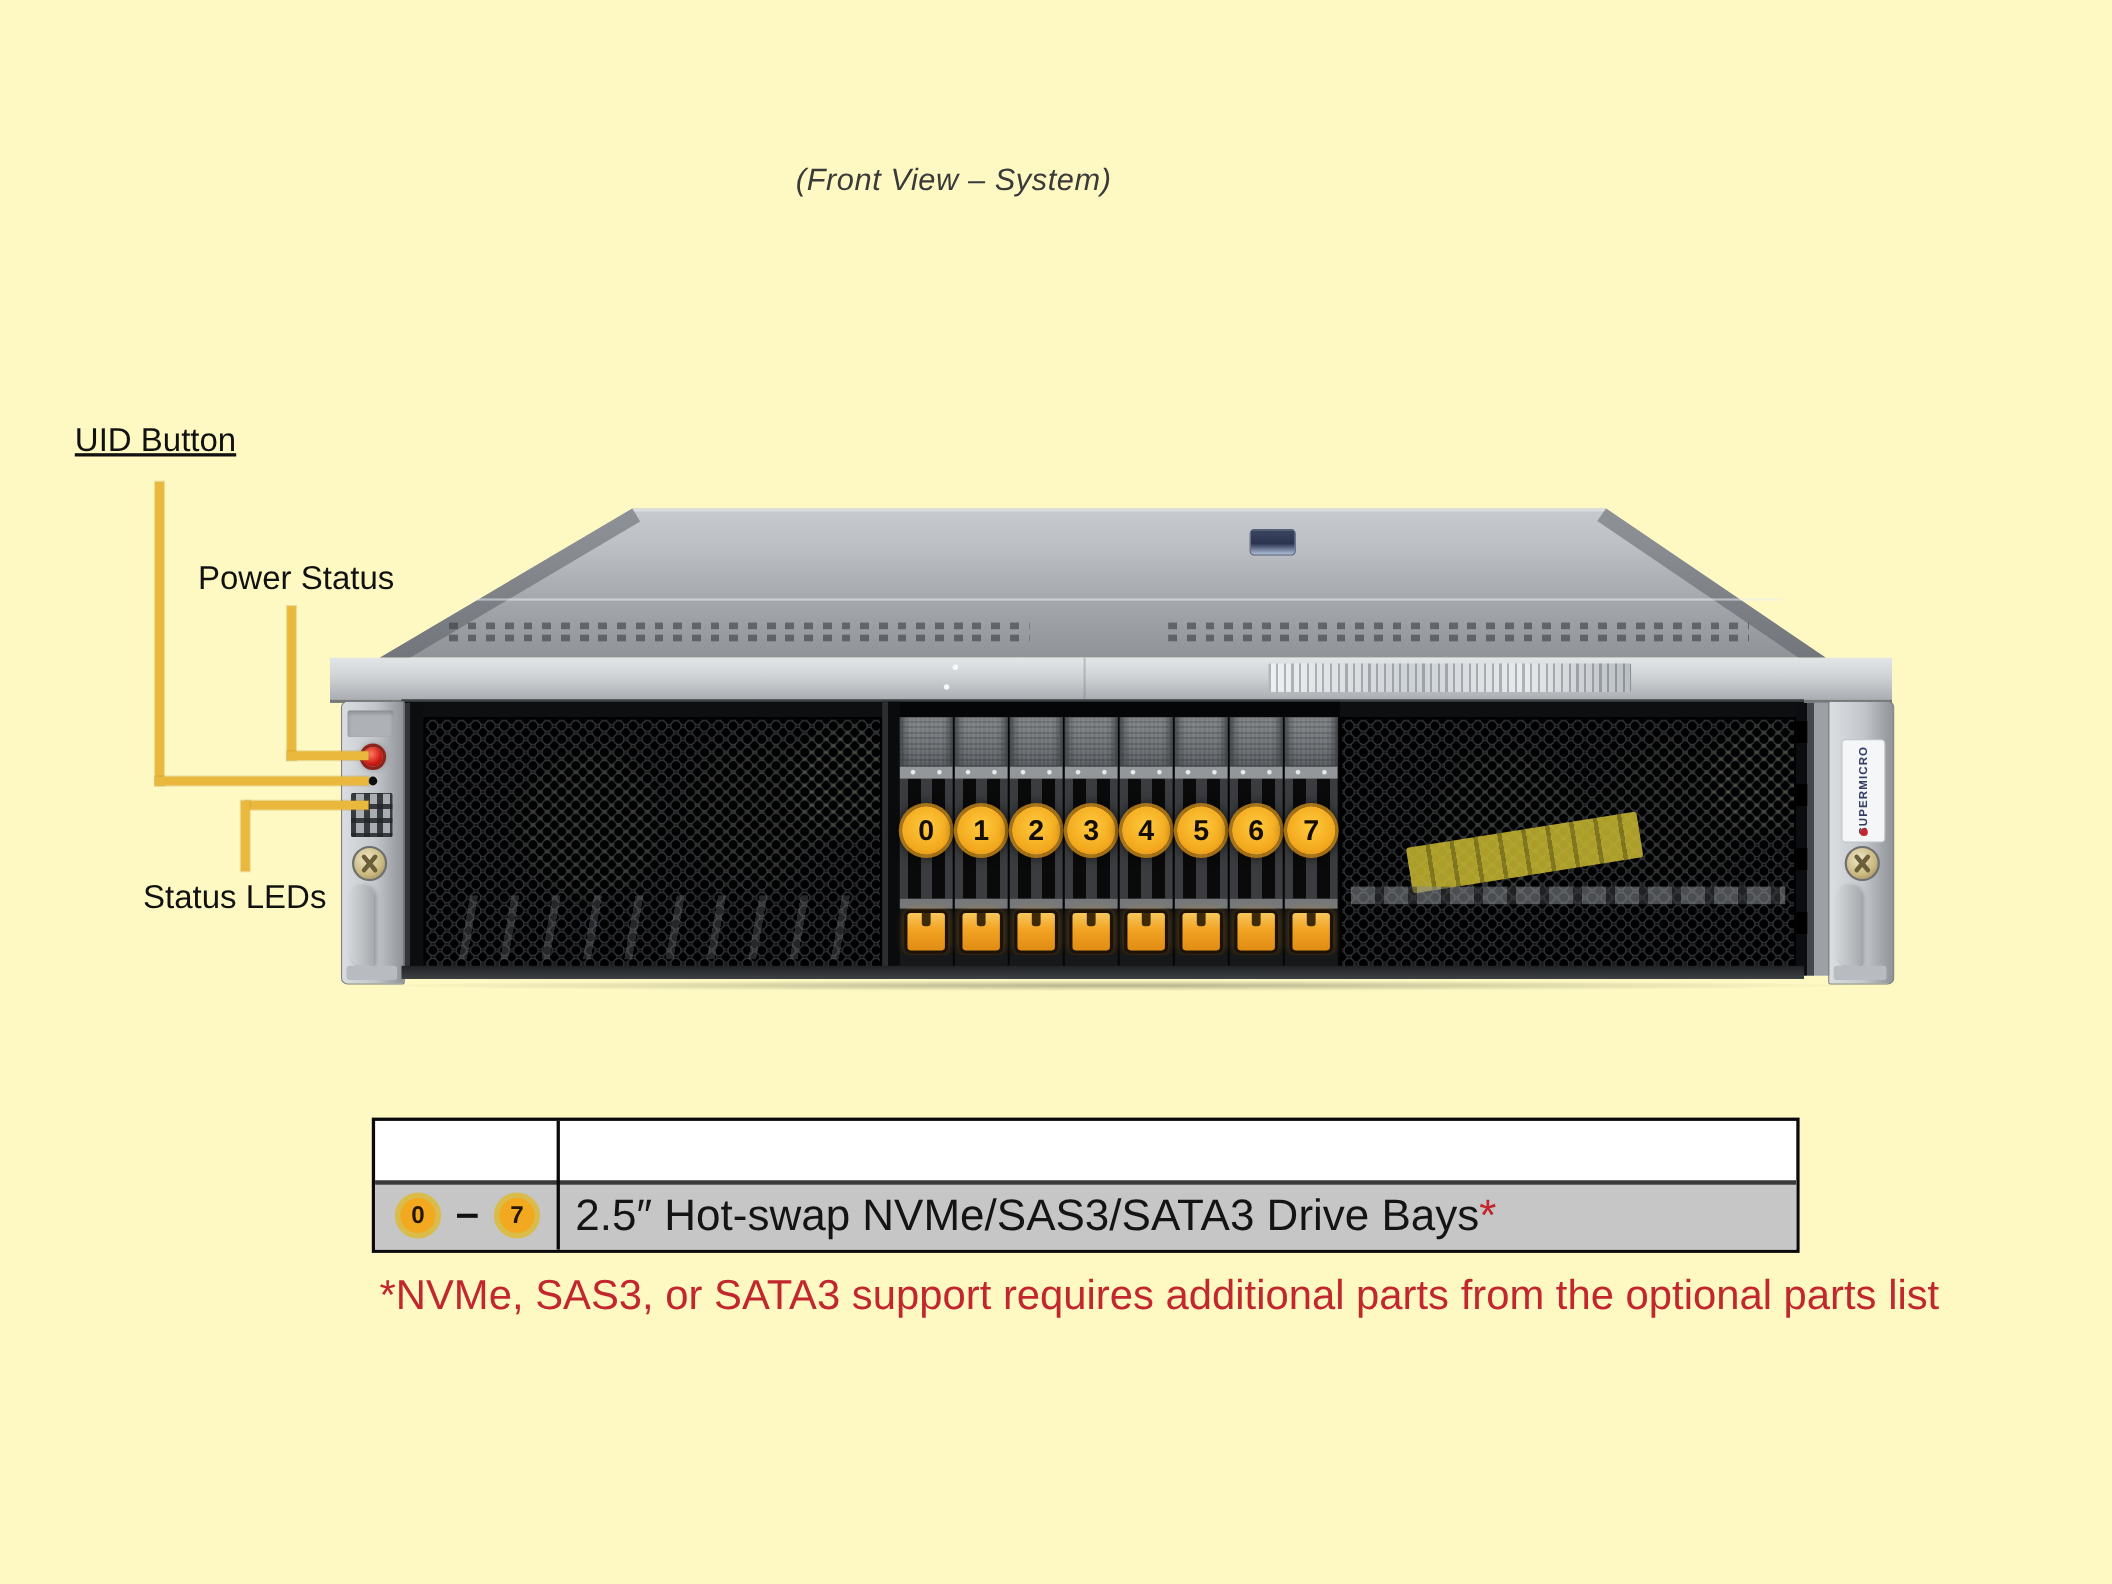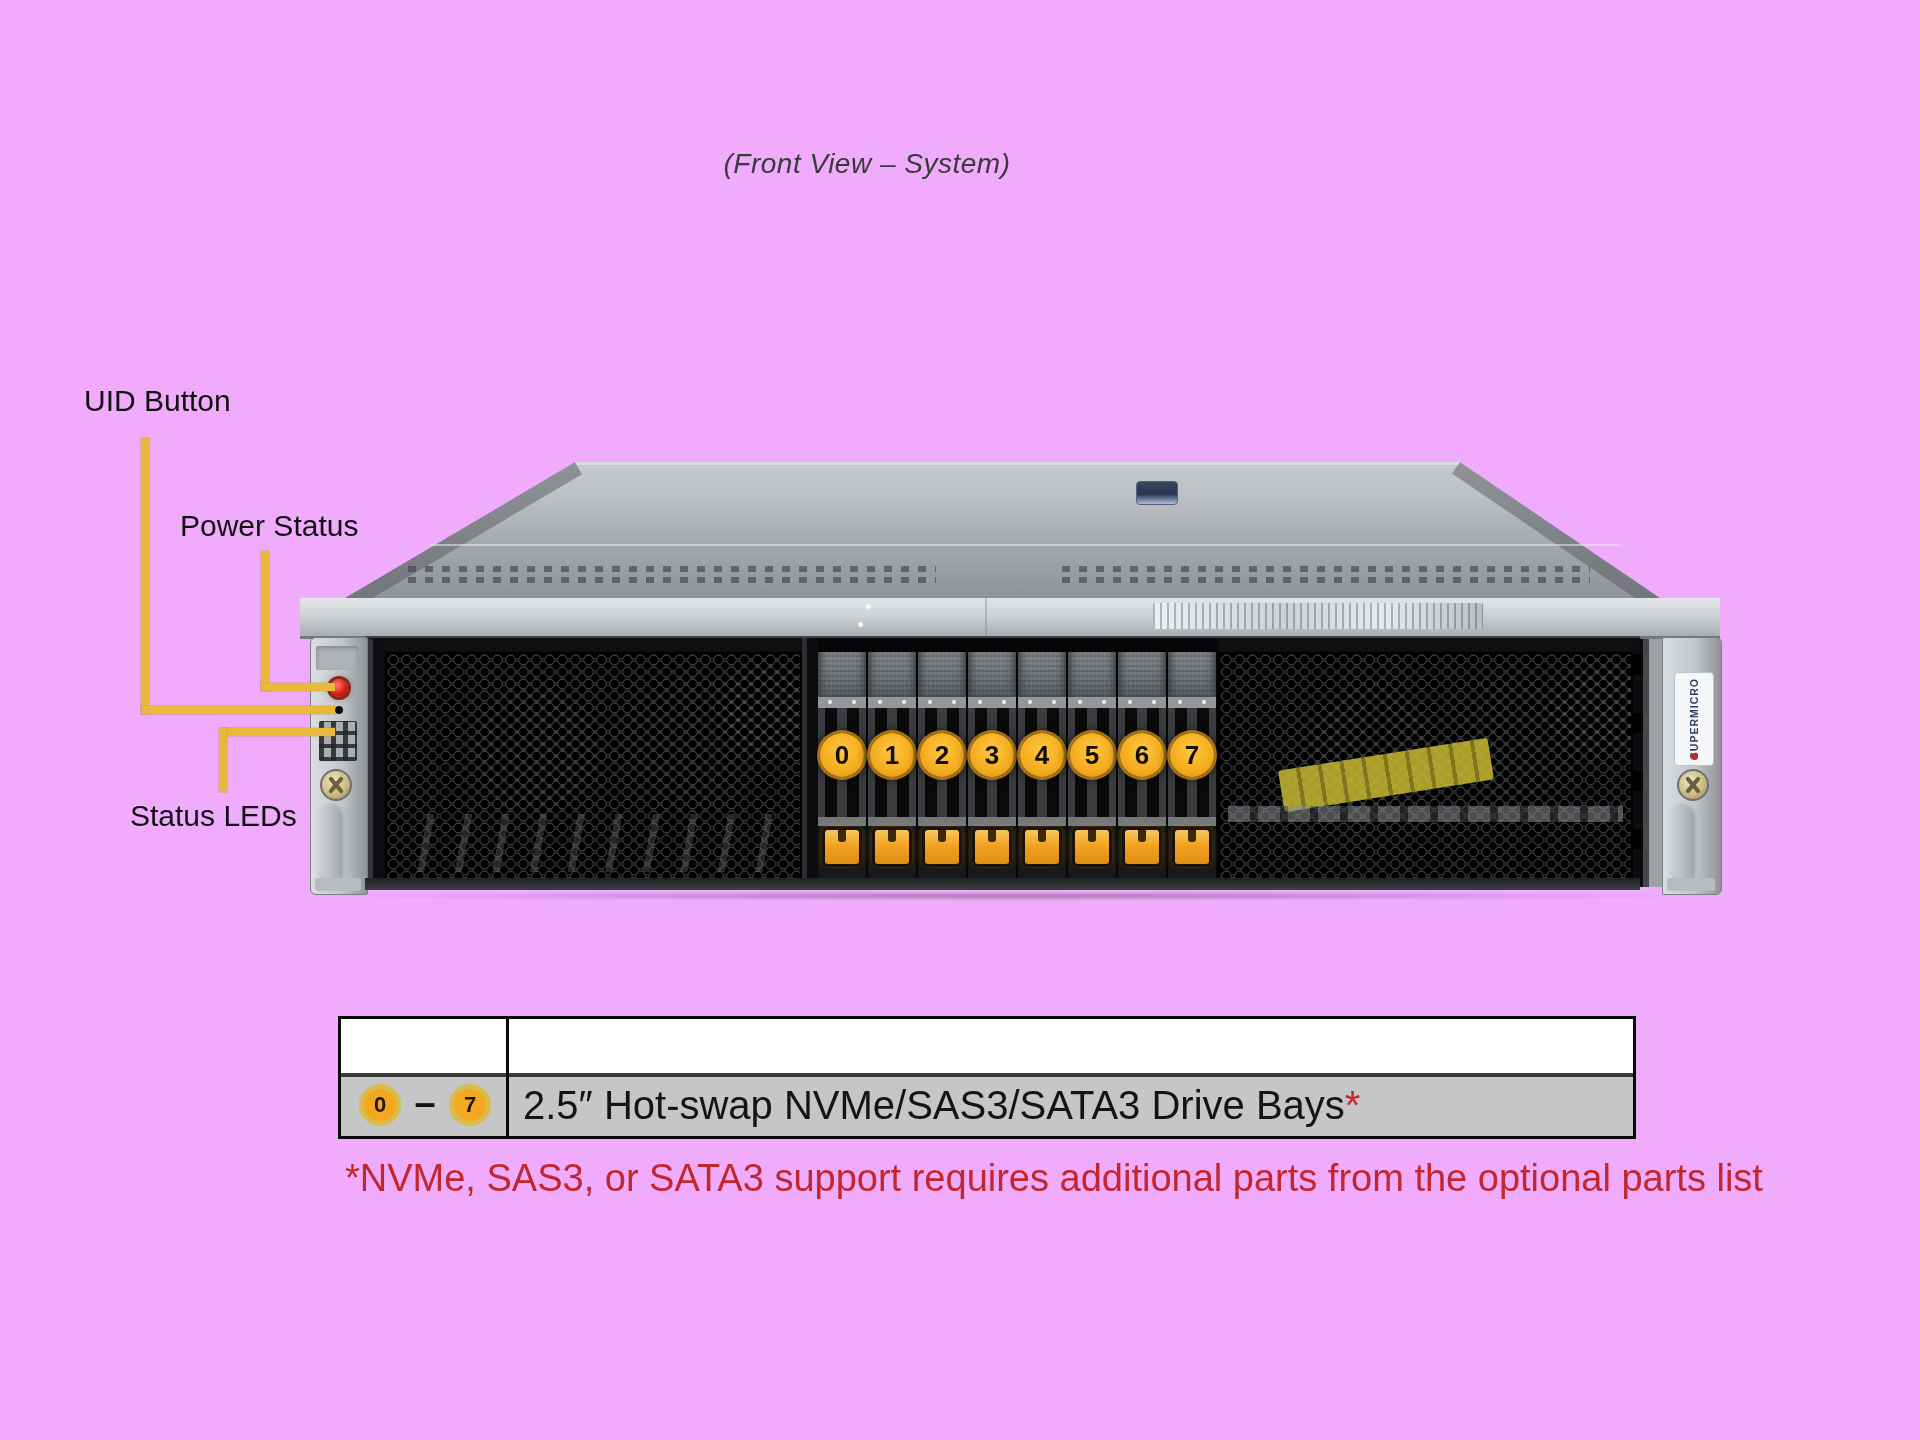--- a/index.html
+++ b/index.html
@@ -1,24 +1,24 @@
 <!DOCTYPE html>
 <html><head>
 <meta charset="utf-8">
 <style>
   html,body{margin:0;padding:0;background:#fff;}
-  #stage{position:relative;width:1920px;height:1440px;background:#f0abfc;overflow:hidden;
+  #stage{position:relative;width:1920px;height:1440px;background:#fef9c3;overflow:hidden;
          font-family:"Liberation Sans", sans-serif;color:#1a1a1a;}
   .abs{position:absolute;}
 
   
   #fig-title{left:567px;top:148px;width:600px;text-align:center;font-size:28px;
              font-style:italic;color:#3a3a3a;letter-spacing:.5px;}
   .callout-label{font-size:30px;color:#111;white-space:nowrap;}
-  #lbl-uid{left:84px;top:384px;}
+  #lbl-uid{left:68px;top:384px;text-decoration:underline;}
   #lbl-power{left:180px;top:509px;}
   #lbl-status{left:130px;top:799px;}
 
   
   .cline{background:#E9B83C;z-index:40;box-shadow:0 0 0 1px rgba(180,130,20,.25);}
   #uid-v{left:141px;top:438px;width:8px;height:276px;}
   #uid-h{left:141px;top:706px;width:194px;height:8px;}
   #pwr-v{left:261px;top:551px;width:8px;height:140px;}
   #pwr-h{left:261px;top:683px;width:74px;height:8px;}
   #led-h{left:223px;top:728px;width:112px;height:8px;}

